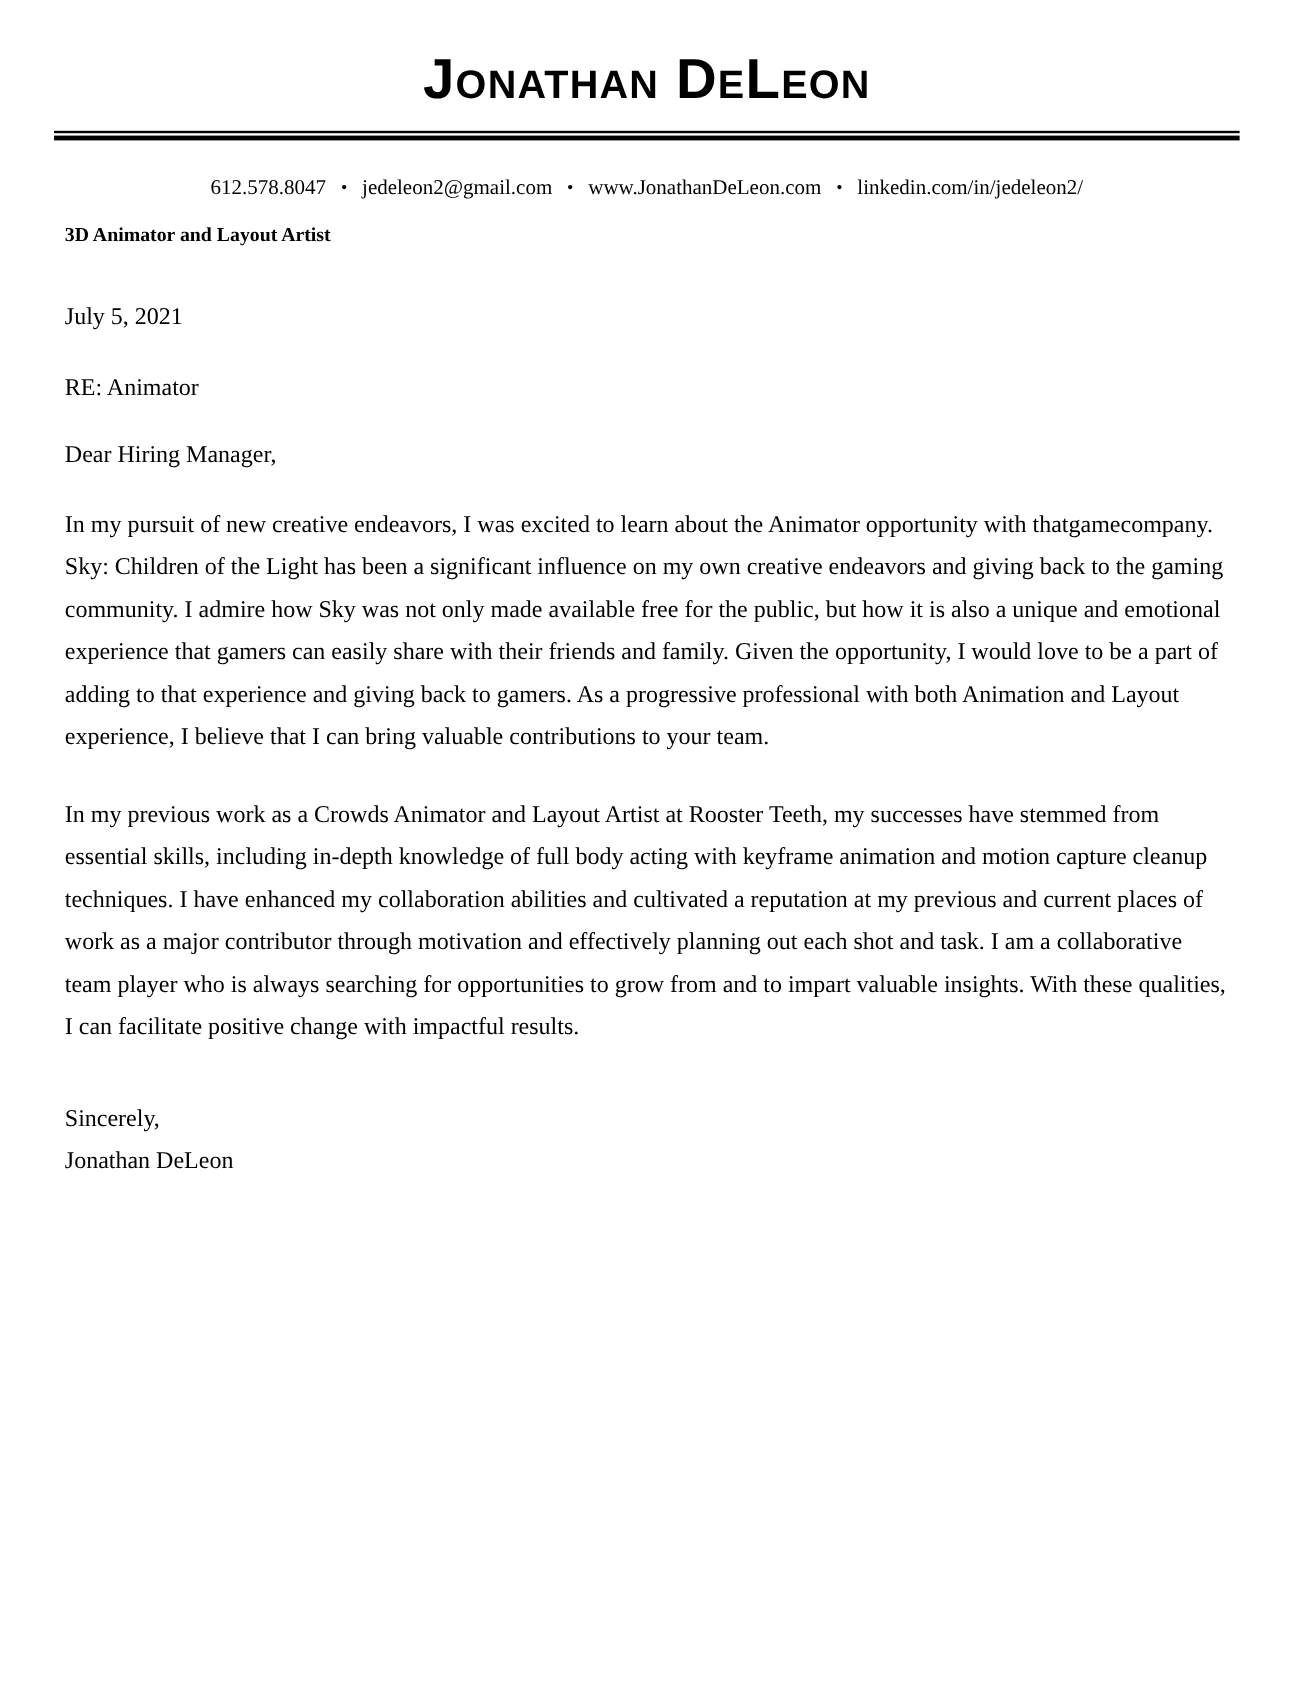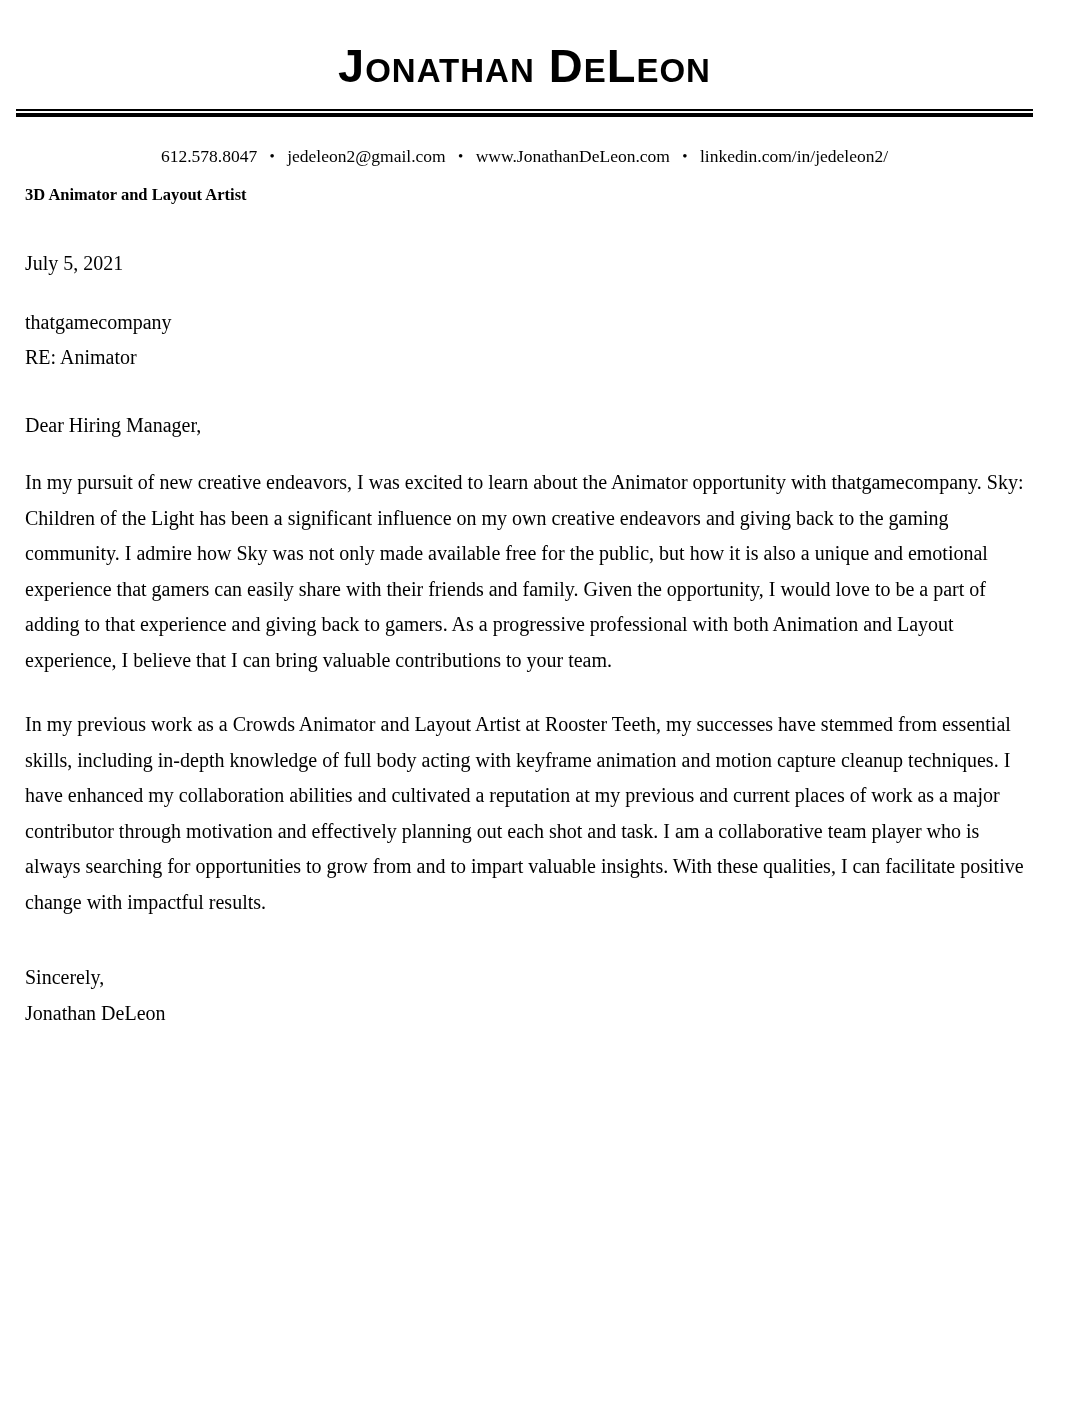--- a/index.html
+++ b/index.html
@@ -10,21 +10,21 @@
   body {
     width: 1088px;
     height: 1408px;
     overflow: hidden;
     color: #000000;
   }
   .page {
     box-sizing: border-box;
     width: 1088px;
     height: 1408px;
-    padding: 36px 64px 0 25px;
+    padding: 36px 64px 0 54px;
     font-family: "Liberation Serif", serif;
     font-size: 20px;
     line-height: 35.5px;
     color: #000000;
   }
   
   .name {
     font-family: "Liberation Sans", sans-serif;
     font-weight: 700;
     font-variant: small-caps;
@@ -57,21 +57,21 @@
     text-align: left;
     font-weight: 700;
     font-size: 16.5px;
     line-height: 22px;
     margin-top: 16px;
   }
   
   p { margin: 0; }
   .date       { margin-top: 40px; }
   .recipient  { margin-top: 23px; }
-  .salutation { margin-top: 32px; }
+  .salutation { margin-top: 21px; }
   .para       { margin-top: 22px; }
   .para-gap   { margin-top: 29px; }
   .closing    { margin-top: 40px; }
 </style>
 </head>
 <body>
 
 <div class="page">
 
   <header>
@@ -89,21 +89,20 @@
       <span>linkedin.com/in/jedeleon2/</span>
     </div>
 
     <div class="subtitle">3D Animator and Layout Artist</div>
   </header>
 
   <main>
     <p class="date">July 5, 2021</p>
 
     <div class="recipient">
-      <p>thatgamecompany</p>
       <p>RE: Animator</p>
     </div>
 
     <p class="salutation">Dear Hiring Manager,</p>
 
     <p class="para">In my pursuit of new creative endeavors, I was excited to learn about the Animator opportunity with thatgamecompany. Sky: Children of the Light has been a significant influence on my own creative endeavors and giving back to the gaming community. I admire how Sky was not only made available free for the public, but how it is also a unique and emotional experience that gamers can easily share with their friends and family. Given the opportunity, I would love to be a part of adding to that experience and giving back to gamers. As a progressive professional with both Animation and Layout experience, I believe that I can bring valuable contributions to your team.</p>
 
     <p class="para para-gap">In my previous work as a Crowds Animator and Layout Artist at Rooster Teeth, my successes have stemmed from essential skills, including in-depth knowledge of full body acting with keyframe animation and motion capture cleanup techniques. I have enhanced my collaboration abilities and cultivated a reputation at my previous and current places of work as a major contributor through motivation and effectively planning out each shot and task. I am a collaborative team player who is always searching for opportunities to grow from and to impart valuable insights. With these qualities, I can facilitate positive change with impactful results.</p>
 
 

